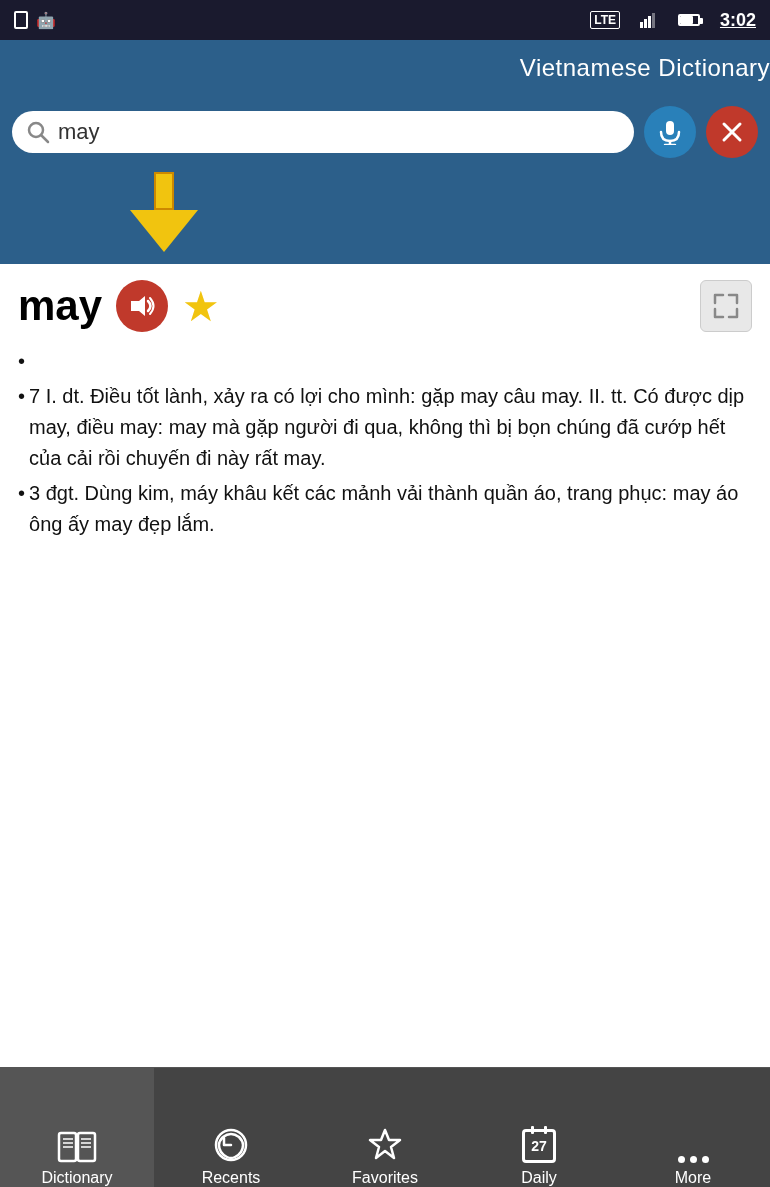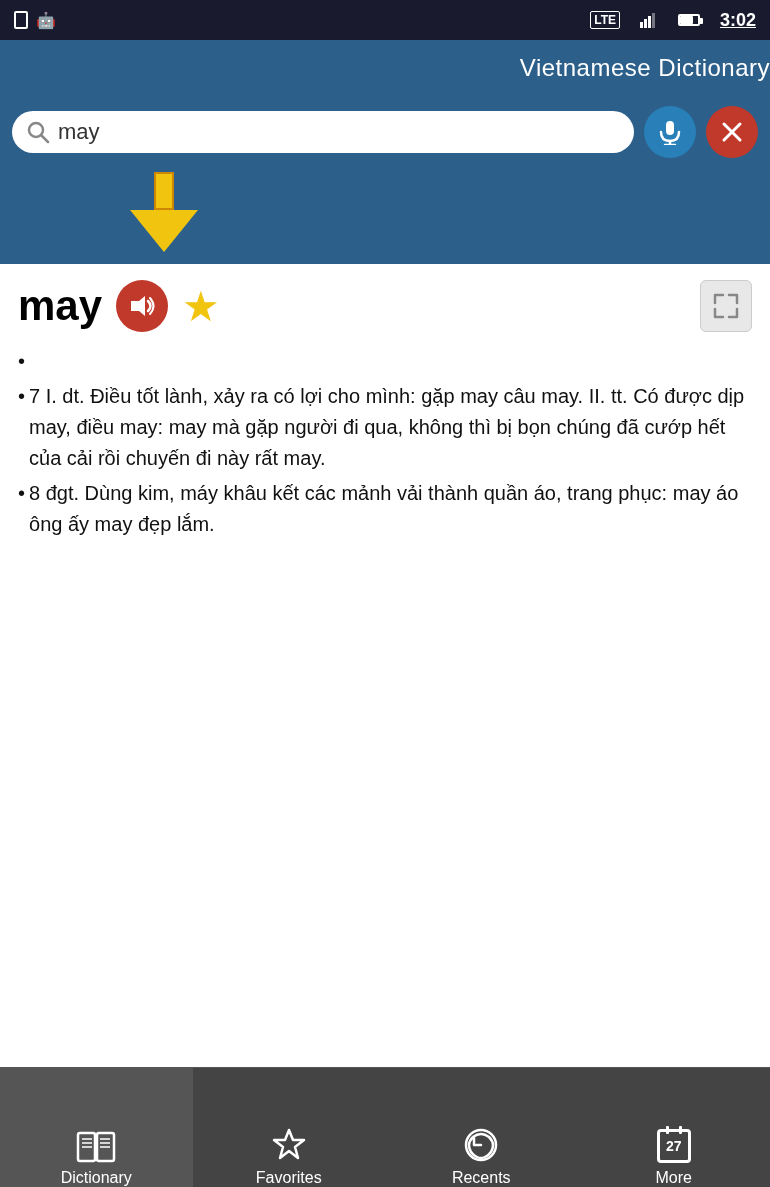--- a/index.html
+++ b/index.html
@@ -388,21 +388,21 @@
     <div class="definition-text">
       <div class="definition-item">
         <span class="bullet">•</span>
       </div>
       <div class="definition-item">
         <span class="bullet">•</span>
         <span>7 I. dt. Điều tốt lành, xảy ra có lợi cho mình: gặp may câu may. II. tt. Có được dịp may, điều may: may mà gặp người đi qua, không thì bị bọn chúng đã cướp hết của cải rồi chuyến đi này rất may.</span>
       </div>
       <div class="definition-item">
         <span class="bullet">•</span>
-        <span>8 đgt. Dùng kim, máy khâu kết các mảnh vải thành quần áo, trang phục: may áo ông ấy may đẹp lắm.</span>
+        <span>3 đgt. Dùng kim, máy khâu kết các mảnh vải thành quần áo, trang phục: may áo ông ấy may đẹp lắm.</span>
       </div>
     </div>
 
   </div>
 
   <div class="bottom-nav">
 
     <button class="nav-item active">
       <svg width="40" height="32" viewBox="0 0 40 32">
         <rect x="2" y="2" width="17" height="28" rx="2" fill="none" stroke="white" stroke-width="2.5"></rect>
@@ -413,38 +413,46 @@
         <line x1="6" y1="16" x2="16" y2="16" stroke="white" stroke-width="1.5"></line>
         <line x1="24" y1="8" x2="34" y2="8" stroke="white" stroke-width="1.5"></line>
         <line x1="24" y1="12" x2="34" y2="12" stroke="white" stroke-width="1.5"></line>
         <line x1="24" y1="16" x2="34" y2="16" stroke="white" stroke-width="1.5"></line>
       </svg>
       <span class="nav-label">Dictionary</span>
     </button>
 
     <button class="nav-item">
       <svg width="36" height="36" viewBox="0 0 36 36">
-        <polygon points="18,3 22,13 33,13 24,20 27,31 18,24 9,31 12,20 3,13 14,13" fill="none" stroke="white" stroke-width="2.5" stroke-linejoin="round"></polygon>
-      </svg>
-      <span class="nav-label">Favorites</span>
-    </button>
-
-    <button class="nav-item">
-      <svg width="36" height="36" viewBox="0 0 36 36">
         <circle cx="18" cy="18" r="15" fill="none" stroke="white" stroke-width="2.5"></circle>
         <circle cx="18" cy="18" r="14" fill="none" stroke="white" stroke-width="0"></circle>
         <path d="M10 10 Q18 4 26 10 Q30 14 30 18 Q30 26 22 30 Q18 32 14 30 Q6 26 6 18 Q6 14 10 10" fill="none" stroke="white" stroke-width="2.5"></path>
         <polyline points="11,11 11,18 18,18" fill="none" stroke="white" stroke-width="2.5" stroke-linecap="round" stroke-linejoin="round"></polyline>
       </svg>
       <span class="nav-label">Recents</span>
     </button>
 
     <button class="nav-item">
+      <svg width="36" height="36" viewBox="0 0 36 36">
+        <polygon points="18,3 22,13 33,13 24,20 27,31 18,24 9,31 12,20 3,13 14,13" fill="none" stroke="white" stroke-width="2.5" stroke-linejoin="round"></polygon>
+      </svg>
+      <span class="nav-label">Favorites</span>
+    </button>
+
+    <button class="nav-item">
       <div class="calendar-box">
         <span>27</span>
       </div>
+      <span class="nav-label">Daily</span>
+    </button>
+
+    <button class="nav-item">
+      <div class="three-dots">
+        <div class="dot"></div>
+        <div class="dot"></div>
+        <div class="dot"></div>
+      </div>
       <span class="nav-label">More</span>
     </button>
 
-
   </div>
 
 </div>
 
 </body></html>

